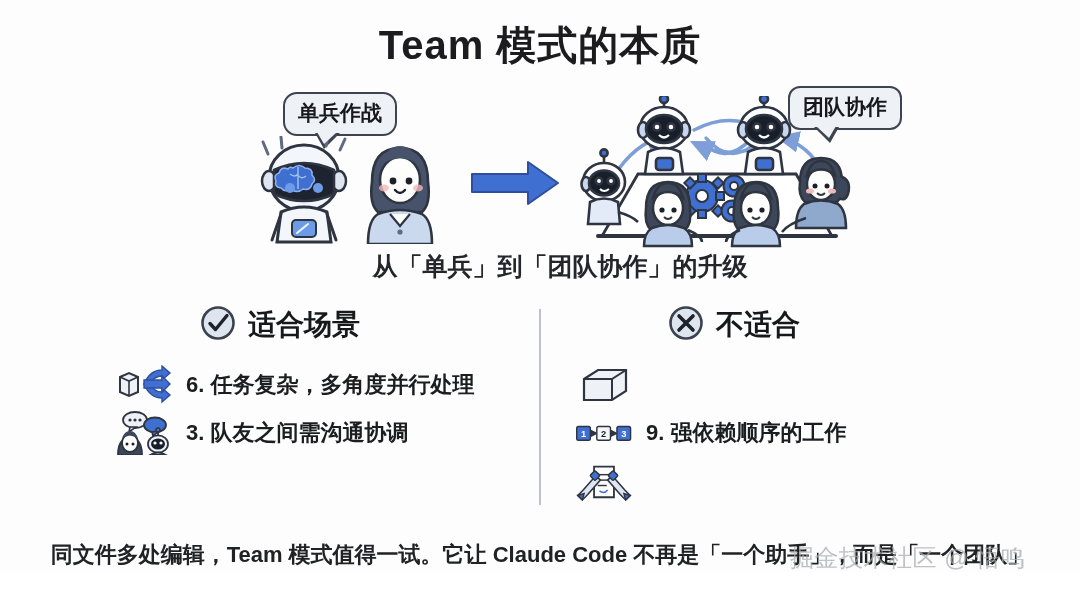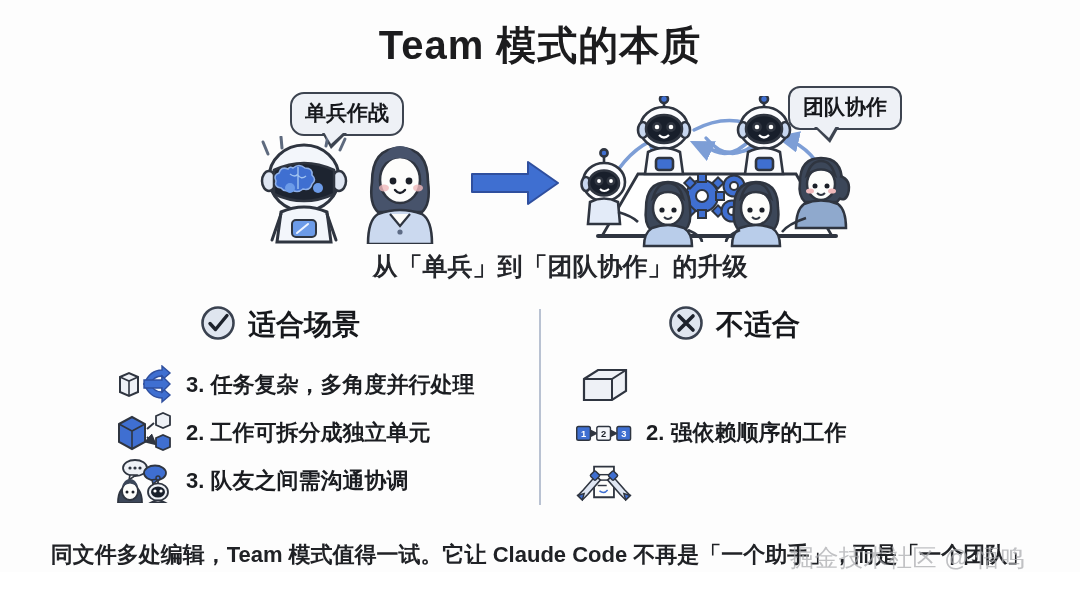--- a/index.html
+++ b/index.html
@@ -57,21 +57,21 @@
   .bubble::before {
     content: "";
     position: absolute;
     width: 0; height: 0;
     bottom: -10px;
     z-index: 2;
     border-left: 7px solid transparent;
     border-right: 13px solid transparent;
     border-top: 12px solid #eef1f6;
   }
-  .bubble-left { left: 290px; top: 14px; }
+  .bubble-left { left: 283px; top: 14px; }
   .bubble-left::after { left: 30px; }
   .bubble-left::before { left: 32px; }
   .bubble-right { left: 788px; top: 8px; border-radius: 12px; }
   .bubble-right::after { left: 24px; transform: scaleX(-1); }
   .bubble-right::before { left: 26px; transform: scaleX(-1); }
 
   .scene-left  { position: absolute; left: 248px; top: 58px; }
   .scene-arrow { position: absolute; left: 470px; top: 80px; }
   .scene-right { position: absolute; left: 568px; top: 18px; }
 
@@ -362,40 +362,23 @@
       <div class="item">
         <span class="item-icon">
           <svg width="56" height="40" viewBox="0 0 56 40">
             <path d="M4 12 L13 8 L22 12 L22 27 L13 31 L4 27 Z" fill="#eef1f6" stroke="#2f3540" stroke-width="2"></path>
             <path d="M4 12 L13 16 L22 12 M13 16 L13 31" fill="none" stroke="#2f3540" stroke-width="1.6"></path>
             <path d="M28 19 q6 -14 18 -14 l0 -4 l8 7 l-8 7 l0 -4 q-8 0 -12 8 Z" fill="#3f6fd1" stroke="#2f4f9e" stroke-width="1.4"></path>
             <path d="M28 19 q6 14 18 14 l0 4 l8 -7 l-8 -7 l0 4 q-8 0 -12 -8 Z" fill="#3f6fd1" stroke="#2f4f9e" stroke-width="1.4"></path>
             <path d="M28 15 l18 0 l0 -4 l8 8 l-8 8 l0 -4 l-18 0 Z" fill="#3f6fd1" stroke="#2f4f9e" stroke-width="1.4"></path>
           </svg>
         </span>
-        <span class="item-text">3. 任务复杂，多角度并行处理</span>
-      </div>
-
-      <div class="item">
-        <span class="item-icon">
-          <svg width="56" height="42" viewBox="0 0 56 42">
-            <path d="M3 12 L16 5 L29 12 L29 30 L16 37 L3 30 Z" fill="#3f6fd1" stroke="#2f3540" stroke-width="2"></path>
-            <path d="M3 12 L16 19 L29 12 M16 19 L16 37" fill="none" stroke="#2f3540" stroke-width="1.6"></path>
-            <path d="M31 17 L38 11 M31 25 L38 31" stroke="#2f3540" stroke-width="2" fill="none" marker-end="url(#sm)"></path>
-            <defs>
-                <marker id="sm" markerWidth="6" markerHeight="6" refX="4" refY="3" orient="auto">
-              <path d="M0 0 L6 3 L0 6 Z" fill="#2f3540"></path>
-                </marker>
-              </defs>
-            <path d="M40 4 L47 1 L54 4 L54 13 L47 16 L40 13 Z" fill="#eef1f6" stroke="#2f3540" stroke-width="1.8"></path>
-            <path d="M40 26 L47 23 L54 26 L54 35 L47 38 L40 35 Z" fill="#3f6fd1" stroke="#2f3540" stroke-width="1.8"></path>
-          </svg>
-        </span>
-        <span class="item-text">2. 工作可拆分成独立单元</span>
-      </div>
+        <span class="item-text">6. 任务复杂，多角度并行处理</span>
+      </div>
+
 
       <div class="item">
         <span class="item-icon">
           <svg width="56" height="44" viewBox="0 0 56 44">
             <ellipse cx="19" cy="9" rx="12" ry="8" fill="#eef1f6" stroke="#2f3540" stroke-width="1.8"></ellipse>
             <path d="M14 16 L13 21 L20 16 Z" fill="#eef1f6" stroke="#2f3540" stroke-width="1.6"></path>
             <circle cx="14" cy="9" r="1.6" fill="#2f3540"></circle>
               <circle cx="19" cy="9" r="1.6" fill="#2f3540"></circle>
             <circle cx="24" cy="9" r="1.6" fill="#2f3540"></circle>
             <ellipse cx="39" cy="14" rx="11" ry="7.5" fill="#3f6fd1" stroke="#2f3540" stroke-width="1.8"></ellipse>
@@ -449,21 +432,21 @@
               <path d="M0 0 L6 3 L0 6 Z" fill="#2f3540"></path>
                 </marker>
               </defs>
             <rect x="29" y="8" width="19" height="19" rx="2.5" fill="#f4f6fa" stroke="#2f3540" stroke-width="2"></rect>
             <text x="38.5" y="22" font-size="13" font-weight="700" fill="#1b1f27" text-anchor="middle" font-family="Liberation Sans, sans-serif">2</text>
             <path d="M50 17.5 L55 17.5" stroke="#2f3540" stroke-width="2" marker-end="url(#ar2)"></path>
             <rect x="57" y="8" width="19" height="19" rx="2.5" fill="#3f6fd1" stroke="#2f3540" stroke-width="2"></rect>
             <text x="66.5" y="22" font-size="13" font-weight="700" fill="#ffffff" text-anchor="middle" font-family="Liberation Sans, sans-serif">3</text>
           </svg>
         </span>
-        <span class="item-text">2. 强依赖顺序的工作</span>
+        <span class="item-text">9. 强依赖顺序的工作</span>
       </div>
 
       <div class="item">
         <span class="item-icon">
           <svg width="62" height="44" viewBox="0 0 62 44">
             <path d="M20 6 L42 6 L42 40 L20 40 Z" fill="#fdfdfb" stroke="#2f3540" stroke-width="2"></path>
             <g stroke="#2f3540" stroke-width="1.6">
               <line x1="24" y1="15" x2="38" y2="15"></line>
               <line x1="24" y1="21" x2="38" y2="21"></line>
               <line x1="24" y1="27" x2="34" y2="27"></line>

